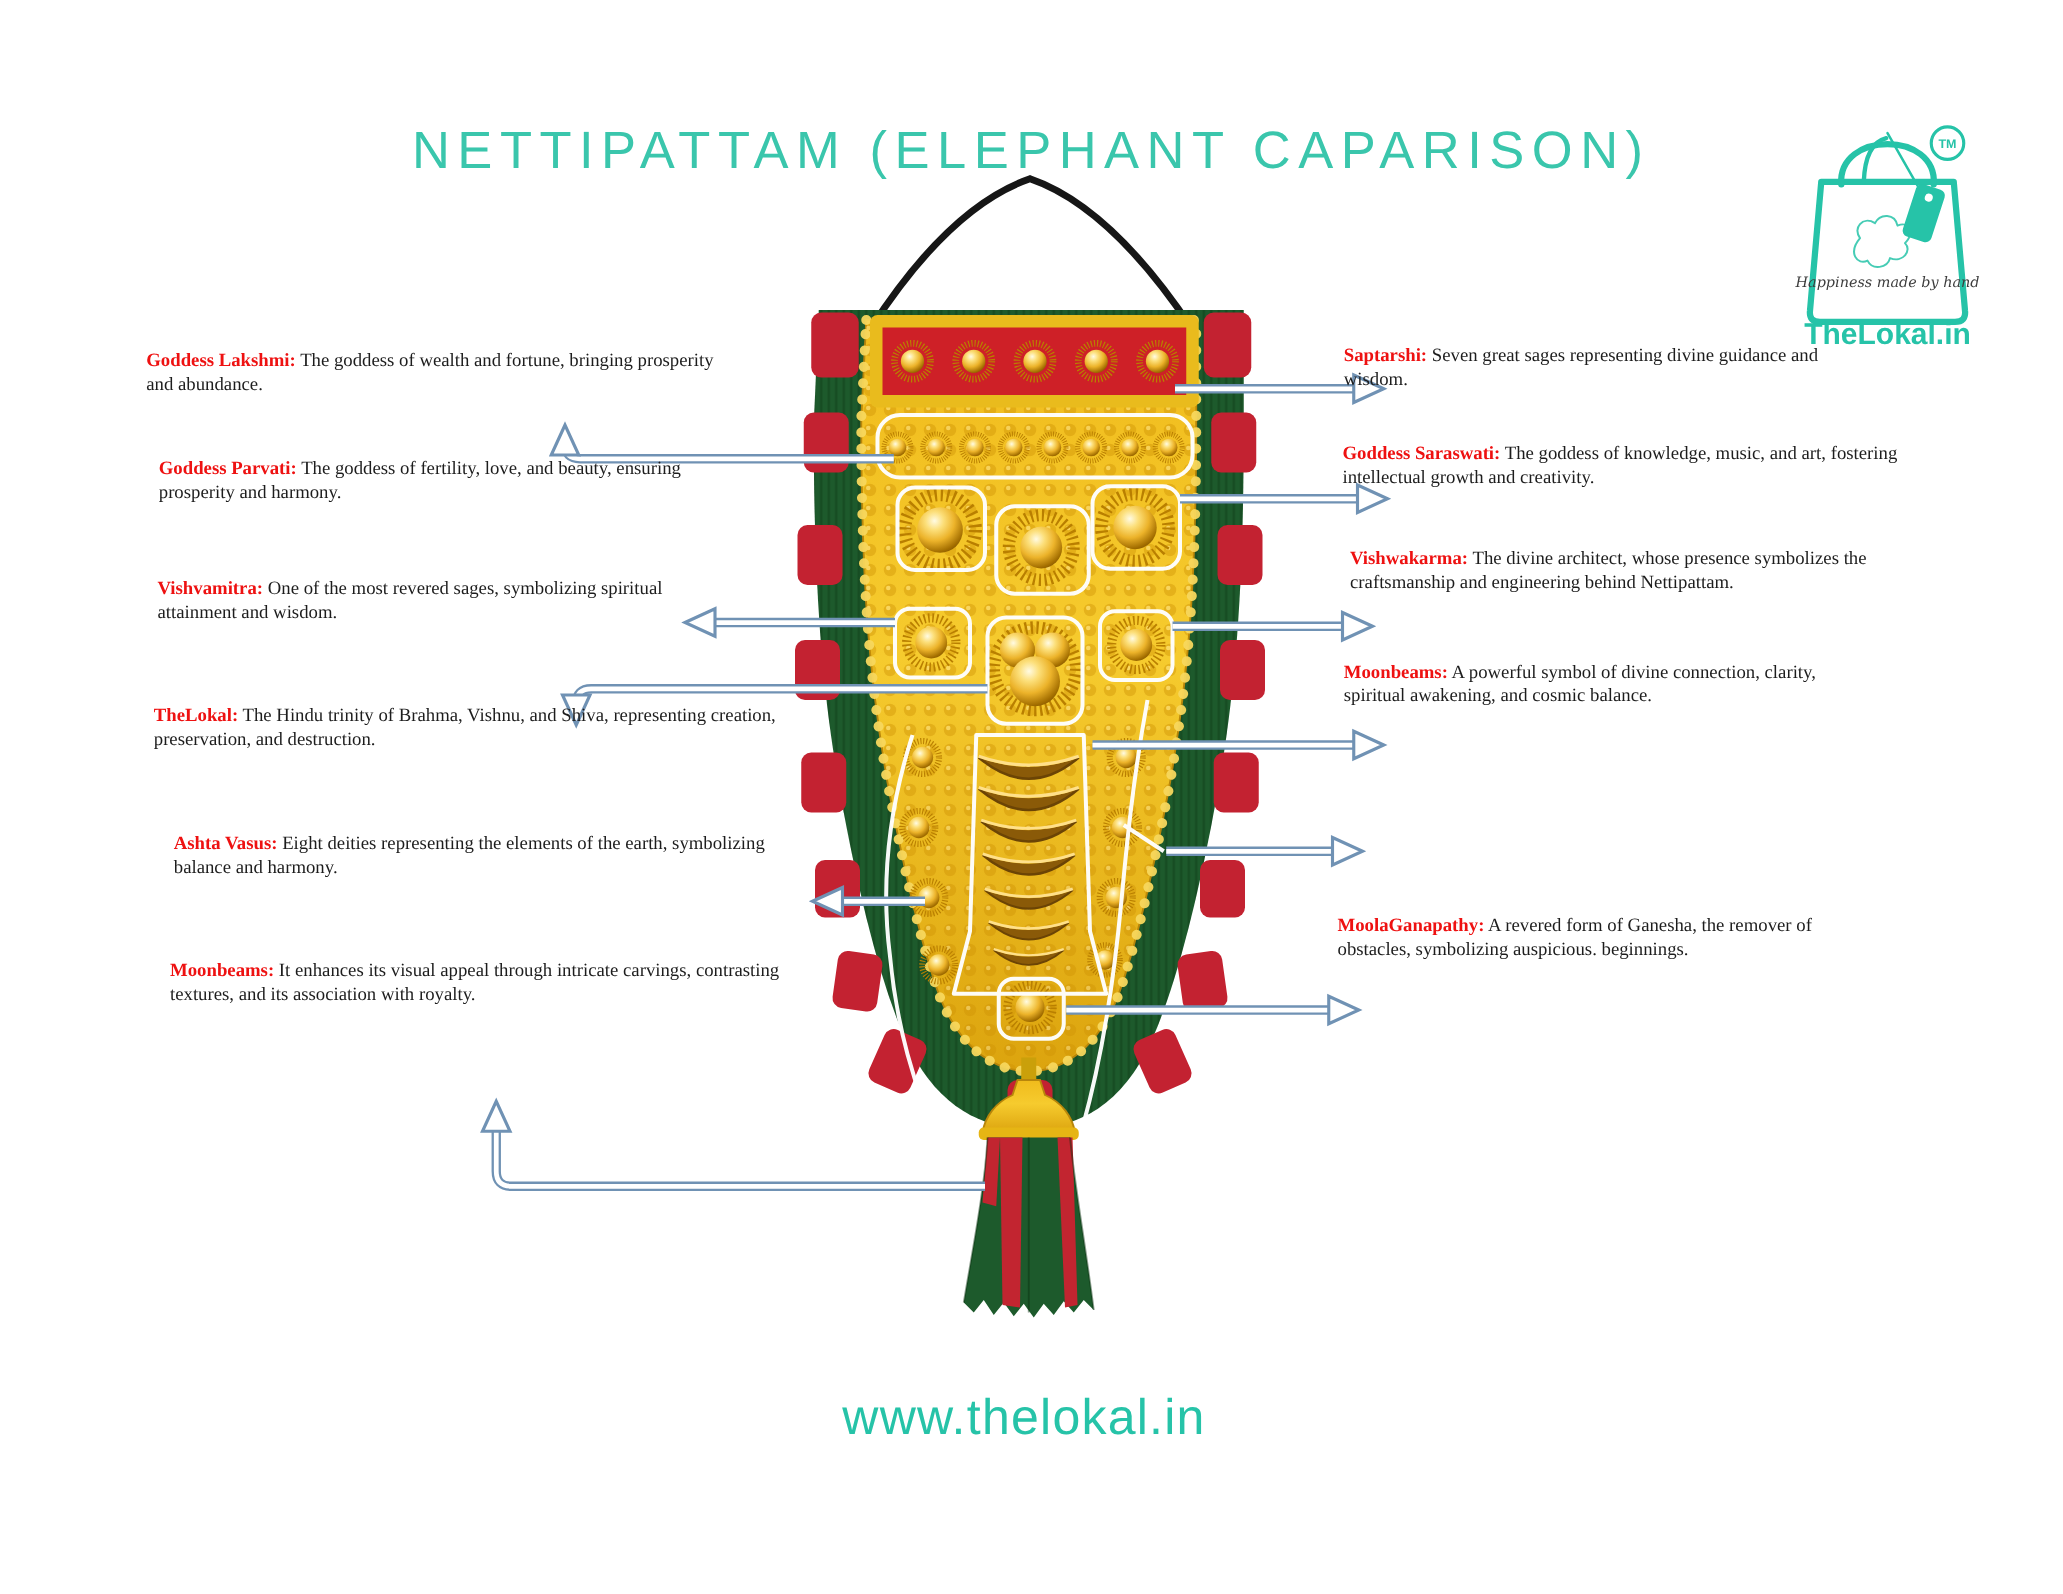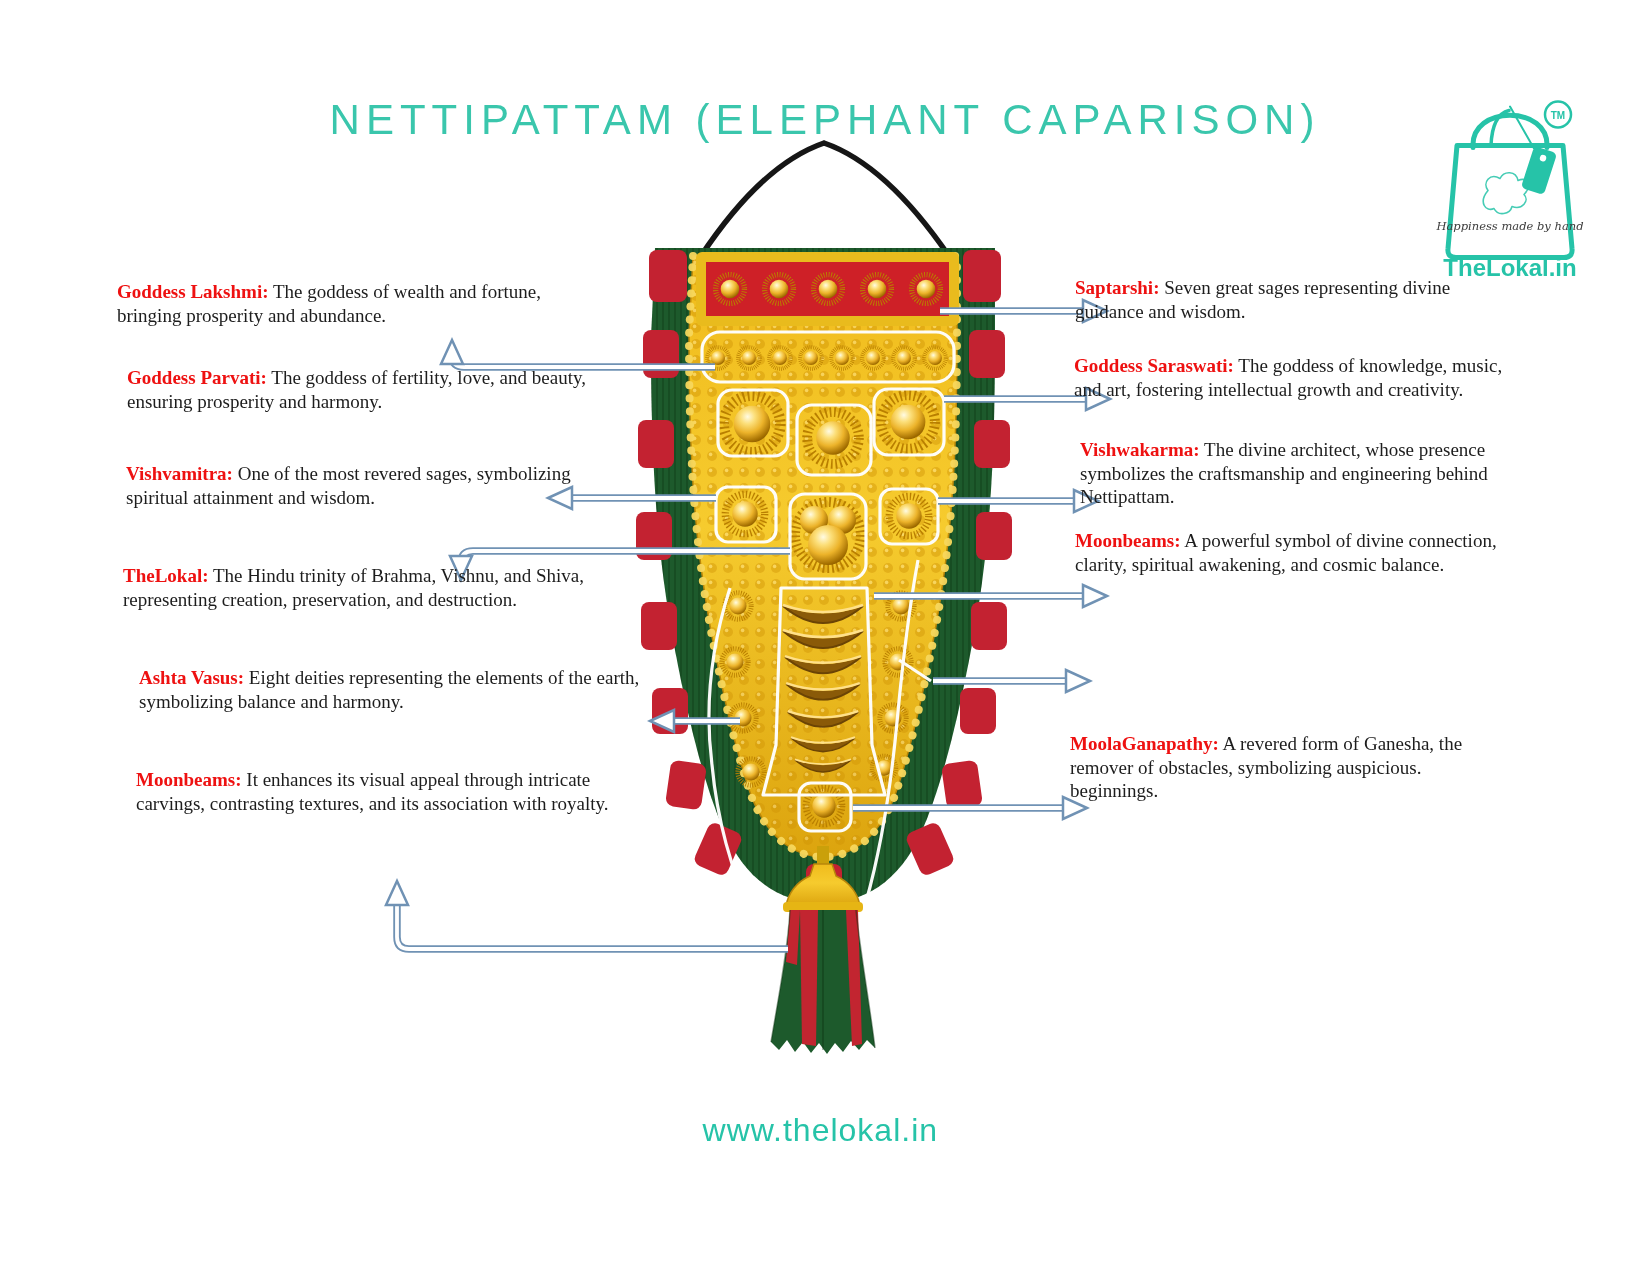--- a/index.html
+++ b/index.html
@@ -3,23 +3,23 @@
 <meta charset="utf-8">
 <style>
   html,body{margin:0;padding:0;background:#ffffff;}
   body{width:1650px;height:1275px;position:relative;overflow:hidden;
        font-family:"Liberation Serif", serif;}
   .stage{position:absolute;inset:0;}
   .title{position:absolute;top:96px;left:50%;transform:translateX(-50%);
          font-family:"Liberation Sans", sans-serif;font-size:42px;font-weight:400;
          letter-spacing:6px;color:#3AC6AC;white-space:nowrap;}
   .website{position:absolute;top:1112px;left:50%;transform:translateX(-52%);
-         font-family:"Liberation Sans", sans-serif;font-size:32px;font-weight:500;
+         font-family:"Liberation Sans", sans-serif;font-size:40px;font-weight:500;
          letter-spacing:1px;color:#26C3A8;white-space:nowrap;}
-  .callout{position:absolute;font-size:19px;line-height:1.24;color:#1d1d1d;}
+  .callout{position:absolute;font-size:15px;line-height:1.24;color:#1d1d1d;}
   .callout .term{color:#EE1111;font-weight:bold;}
   svg{display:block;}
   .art{position:absolute;inset:0;pointer-events:none;}
   .logo{position:absolute;left:1360px;top:88px;width:250px;height:195px;}
 </style>
 </head>
 <body>
 
 <div class="stage">
 

